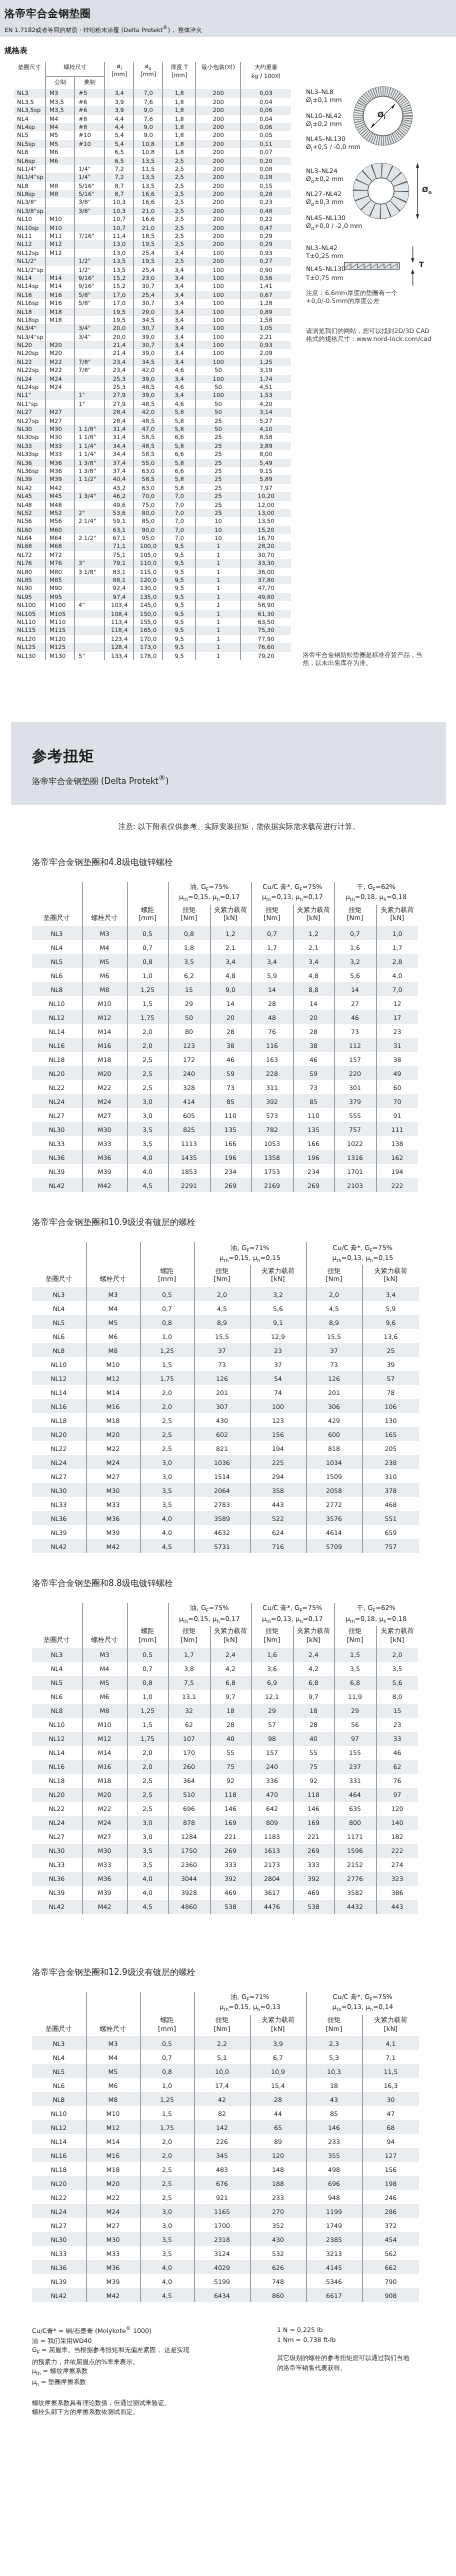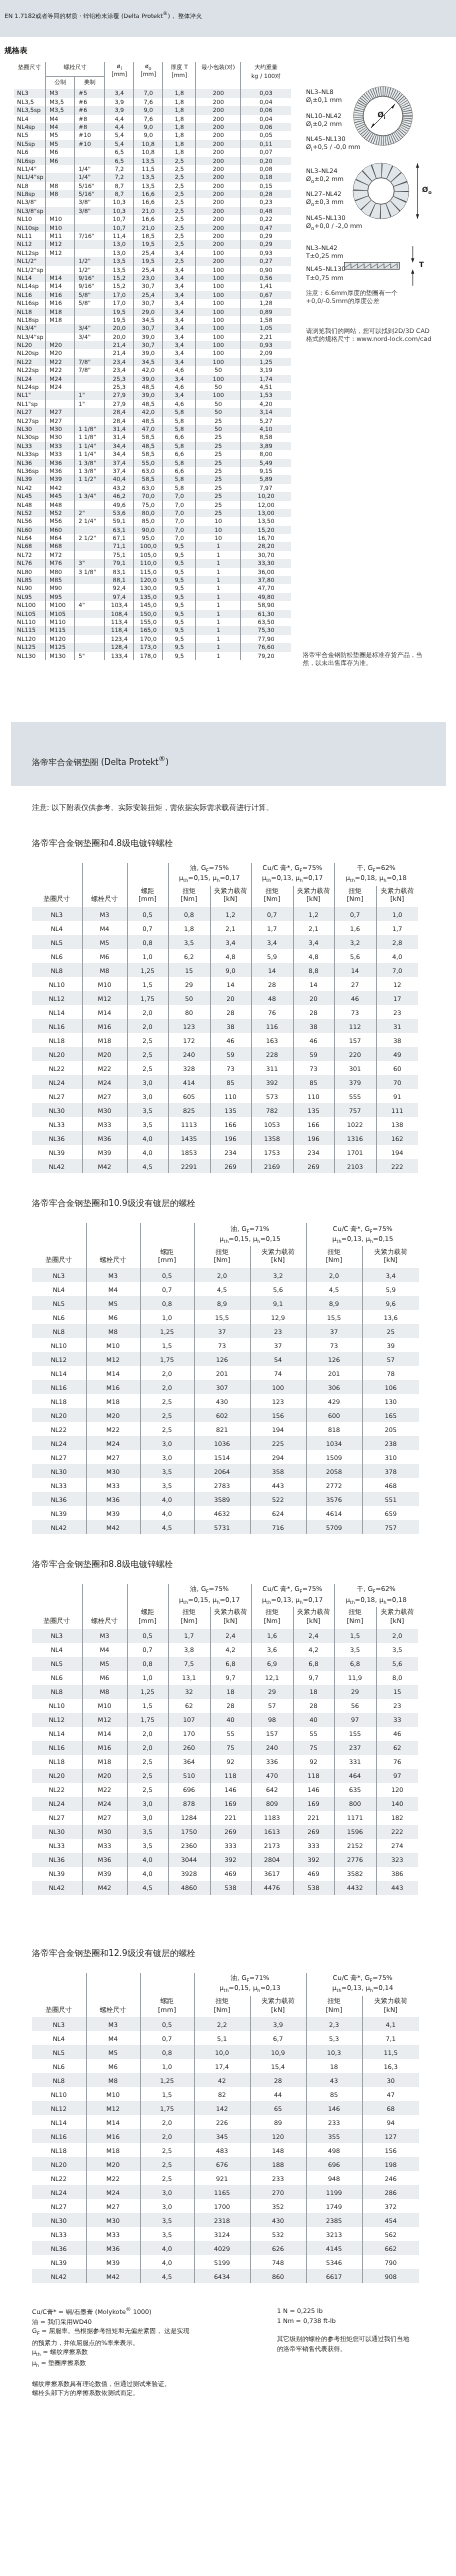--- a/index.html
+++ b/index.html
@@ -38,21 +38,21 @@
   .tol-item{margin-bottom:5.5px;}
   .diag{position:absolute;}
   .dim-label{position:absolute;font-weight:bold;font-size:7.2px;}
   .dim-label sub{font-size:5px;}
   .smallnote{font-size:6.3px;color:#3a3a3a;line-height:1.35;}
 
   
   .tq-band{background:var(--band);margin:26px 11px 0 11px;padding:25px 11px 18.7px 21px;}
   .tq-band h2{font-size:15px;font-weight:bold;letter-spacing:0.6px;}
   .tq-band .sub{font-size:8.3px;margin-top:7.7px;}
-  .tq-note{margin:16.5px 11px 0 32px;font-size:7.4px;}
+  .tq-note{margin:16.5px 11px 0 32px;font-size:7.4px;text-align:center;}
 
   .tq-block{margin:25px 0 0 32px;width:385px;}
   .tq-block.last{margin-top:53px;}
   .tq-block h3{font-size:8.5px;font-weight:normal;margin-bottom:13.2px;}
   table.torque{border-collapse:collapse;width:385px;table-layout:fixed;font-size:6.3px;}
   table.torque th{font-weight:normal;font-size:6.6px;line-height:1.3;padding:1.1px 1.1px 3.3px;vertical-align:bottom;text-align:center;}
   table.torque th.grp{vertical-align:top;padding-top:1.1px;padding-bottom:1.1px;}
   table.torque th sub,table.torque th sup{font-size:4.7px;}
   table.torque .bl{border-left:0.6px solid var(--rule);}
   table.torque tbody td{height:14px;text-align:center;padding:1.1px;white-space:nowrap;}
@@ -64,20 +64,21 @@
   .footnotes .col-r{width:165px;margin-left:25px;}
   .footnotes p{margin-bottom:8.8px;}
   .footnotes sub{font-size:4.7px;}
 </style>
 </head>
 <body>
 
 <div class="page">
 
   <header class="band">
+    <h1>洛帝牢合金钢垫圈</h1>
     <div class="sub">EN 1.7182或者等同的材质 · 锌铝粉末涂覆 (Delta Protekt<sup>®</sup>)， 整体淬火</div>
   </header>
 
   <h2 class="spec-heading">规格表</h2>
 
   <div class="spec-wrap">
     <table class="spec">
       <colgroup>
         <col class="c0">
           <col class="c1">
@@ -865,20 +866,21 @@
         <span class="dim-label" style="left:77px;top:15.4px;">T</span>
       </div>
 
       <p class="abs smallnote" style="left:0;top:205px;width:149px;">注意：6.6mm厚度的垫圈有一个<br>+0,0/-0.5mm的厚度公差</p>
       <p class="abs smallnote" style="left:0;top:243px;width:151px;">请浏览我们的网站，您可以找到2D/3D CAD<br>格式的规格尺寸：www.nord-lock.com/cad</p>
       <p class="abs smallnote" style="left:-3.3px;top:567px;width:154px;">洛帝牢合金钢防松垫圈是标准存货产品，当<br>然，以未出售库存为准。</p>
     </div>
   </div>
 
   <section class="tq-band">
+    <h2>参考扭矩</h2>
     <p class="sub">洛帝牢合金钢垫圈 (Delta Protekt<sup>®</sup>)</p>
   </section>
 
   <p class="tq-note">注意: 以下附表仅供参考。实际安装扭矩，需依据实际需求载荷进行计算。</p>
 
   <section class="tq-block">
     <h3>洛帝牢合金钢垫圈和4.8级电镀锌螺栓</h3>
     <table class="torque">
         <colgroup>
           <col style="width: 50px;">

